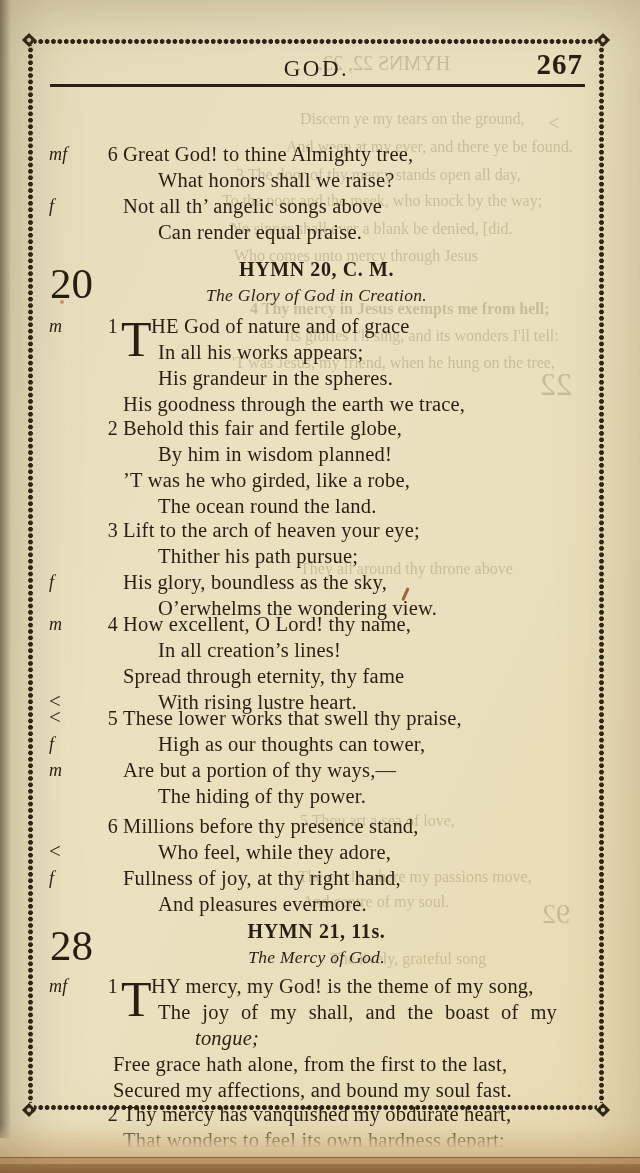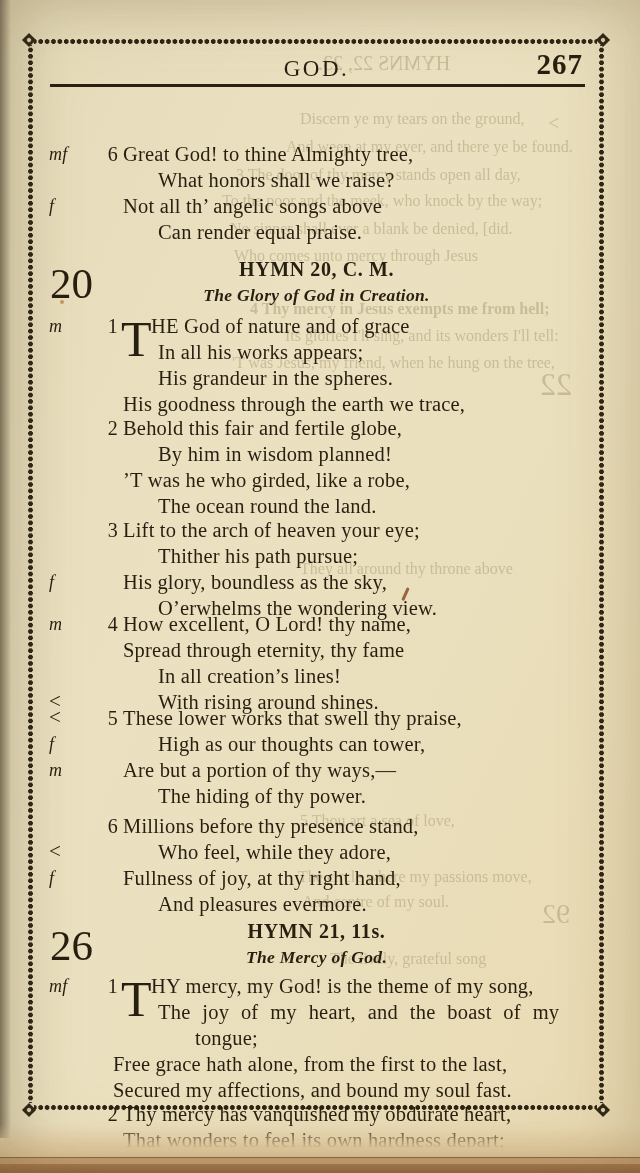--- a/index.html
+++ b/index.html
@@ -38,30 +38,30 @@
   
   .content{position:absolute;left:18px;top:0;width:537px;height:100%;}
   .page-header{position:relative;height:46px;}
   .page-header::after{content:"";position:absolute;left:2px;right:0;bottom:0;height:2.6px;background:#2a2113;}
   .hdr-title{position:absolute;left:50%;transform:translateX(-50%);top:15px;font-size:23px;letter-spacing:2.5px;}
   .hdr-num{position:absolute;right:2px;top:7px;font-size:29px;font-weight:700;letter-spacing:1px;}
   #verse-area{position:absolute;left:0;top:0;width:100%;height:100%;}
   .verse{position:absolute;left:0;width:100%;}
   .line{position:relative;height:26px;line-height:26px;font-size:20.5px;letter-spacing:.2px;}
   .txt{display:block;white-space:nowrap;}
-  .ind-flush{padding-left:75px;}.ind-in{padding-left:110px;}.ind-in2{padding-left:147px;}
+  .ind-flush{padding-left:75px;}.ind-in{padding-left:110px;}.ind-in2{padding-left:147px;font-style:italic;}
   .ind-wide{padding-left:65px;}.ind-cap{padding-left:103px;}
   .just{word-spacing:6.5px;}
   .dyn{position:absolute;left:1px;top:0;font-style:italic;font-size:18px;}
   .dyn.cres{font-style:normal;font-size:21px;top:-1px;}
   .num{position:absolute;left:44px;width:26px;text-align:right;font-size:20px;}
   .cap{position:absolute;left:73px;top:3px;font-size:50px;line-height:46px;}
   .hymn-head{position:absolute;left:0;width:100%;text-align:center;}
   .hymn-title{font-size:20px;font-weight:700;letter-spacing:.6px;line-height:25px;}
-  .hymn-sub{font-size:17.5px;font-weight:700;font-style:italic;letter-spacing:.3px;line-height:23px;margin-top:2px;}
+  .hymn-sub{font-size:17.5px;font-weight:400;font-style:italic;letter-spacing:.3px;line-height:23px;margin-top:2px;}
   .hymn-no{position:absolute;left:2px;top:5px;font-size:43px;line-height:43px;}
   
   .bleed{position:absolute;color:#a89a72;opacity:.5;white-space:nowrap;filter:blur(.5px);pointer-events:none;}
   .bleed.mir{transform:scaleX(-1);}
   .stray{position:absolute;width:2.6px;height:14px;background:#8a4f28;transform:rotate(24deg);border-radius:2px;opacity:.85;}
   .speck{position:absolute;border-radius:50%;}
 </style>
 </head>
 <body>
 
@@ -104,21 +104,21 @@
         <span class="hdr-num">267</span>
       </div>
 
       <div id="verse-area">
         <div class="hymn-head" id="head-0" style="top:216px">
           <div class="hymn-no">20</div>
           <div class="hymn-title">HYMN 20, C. M.</div>
           <div class="hymn-sub">The Glory of God in Creation.</div>
         </div>
         <div class="hymn-head" id="head-1" style="top:878px">
-          <div class="hymn-no">26</div>
+          <div class="hymn-no">28</div>
           <div class="hymn-title">HYMN 21, 11s.</div>
           <div class="hymn-sub">The Mercy of God.</div>
         </div>
       <div class="verse" style="top: 100px;">
             <div class="line">
               <span class="dyn">mf</span>
               <span class="num">6</span>
               <span class="txt ind-flush">Great God! to thine Almighty tree,</span>
             </div>
             <div class="line">
@@ -180,28 +180,28 @@
               <span class="txt ind-in">O’erwhelms the wondering view.</span>
             </div>
           </div>
           <div class="verse" style="top: 570px;">
             <div class="line">
               <span class="dyn">m</span>
               <span class="num">4</span>
               <span class="txt ind-flush">How excellent, O Lord! thy name,</span>
             </div>
             <div class="line">
+              <span class="txt ind-in">In all creation’s lines!</span>
+            </div>
+            <div class="line">
               <span class="txt ind-flush">Spread through eternity, thy fame</span>
             </div>
             <div class="line">
-              <span class="txt ind-in">In all creation’s lines!</span>
-            </div>
-            <div class="line">
               <span class="dyn cres">&lt;</span>
-              <span class="txt ind-in">With rising around shines.</span>
+              <span class="txt ind-in">With rising lustre heart.</span>
             </div>
           </div>
           <div class="verse" style="top: 664px;">
             <div class="line">
               <span class="dyn cres">&lt;</span>
               <span class="num">5</span>
               <span class="txt ind-flush">These lower works that swell thy praise,</span>
             </div>
             <div class="line">
               <span class="dyn">f</span>
@@ -233,21 +233,21 @@
             </div>
           </div>
           <div class="verse" style="top: 932px;">
             <div class="line">
               <span class="dyn">mf</span>
               <span class="num">1</span>
               <span class="cap">T</span>
               <span class="txt ind-cap">HY mercy, my God! is the theme of my song,</span>
             </div>
             <div class="line">
-              <span class="txt ind-in just">The joy of my heart, and the boast of my</span>
+              <span class="txt ind-in just">The joy of my shall, and the boast of my</span>
             </div>
             <div class="line">
               <span class="txt ind-in2">tongue;</span>
             </div>
             <div class="line">
               <span class="txt ind-wide">Free grace hath alone, from the first to the last,</span>
             </div>
             <div class="line">
               <span class="txt ind-wide">Secured my affections, and bound my soul fast.</span>
             </div>

